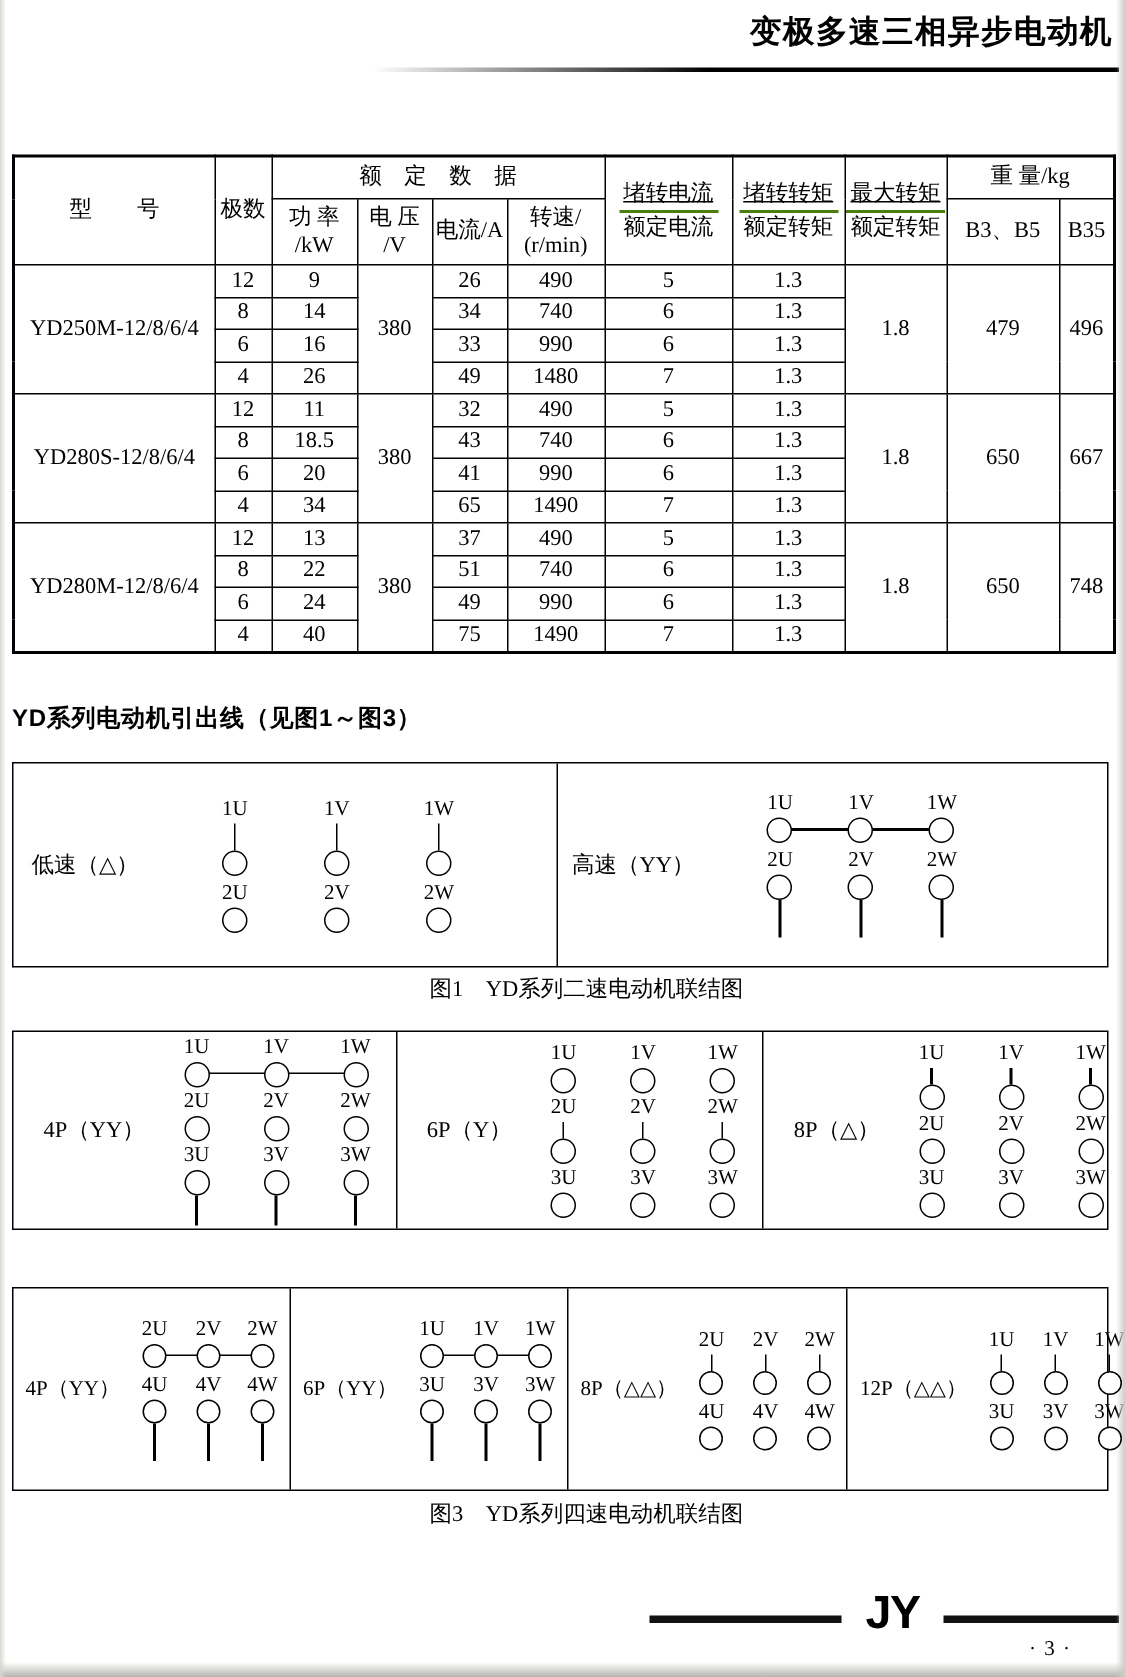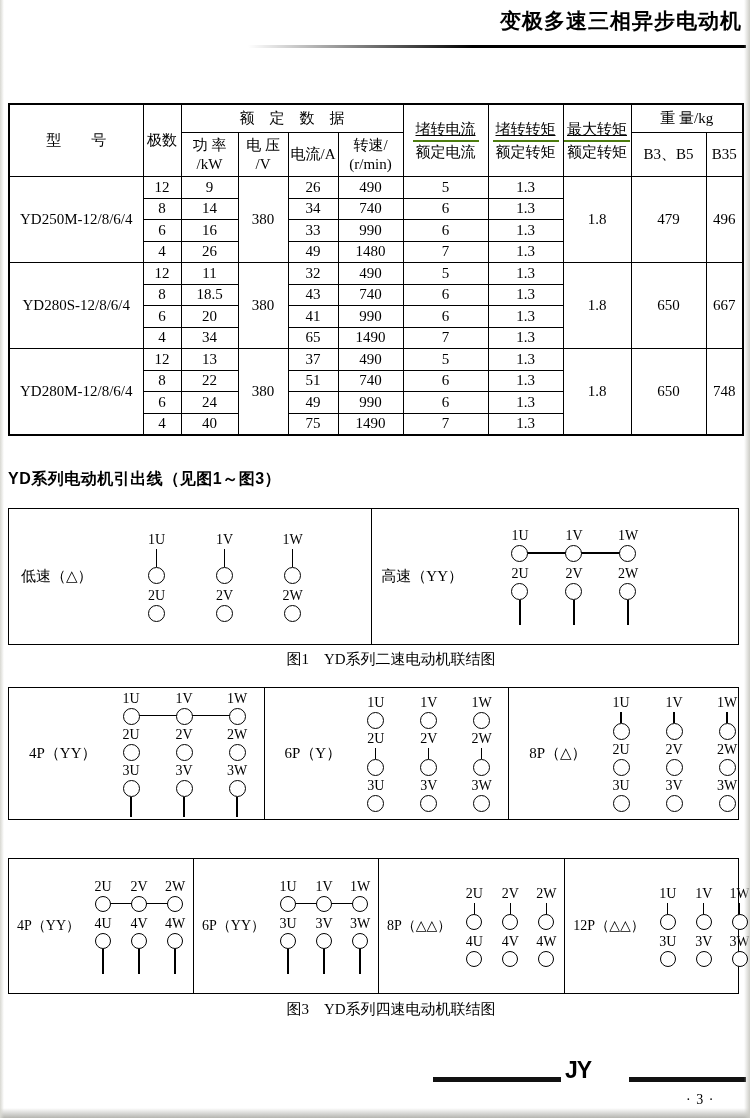--- a/index.html
+++ b/index.html
@@ -68,23 +68,23 @@
 
   .fig-caption { position:absolute; left:16px; width:100%; text-align:center; font-size:15px; }
   #cap1 { top:650px; }
   #cap2 { top:827px; }
   #cap3 { top:1000px; }
 
   
   .footer-rule { position:absolute; top:1077px; height:5px; background:#111; }
   .fr-left  { left:433px; width:128px; }
   .fr-right { left:629px; width:117px; }
-  .jy-logo { position:absolute; top:1057px; left:565px; width:60px; 
+  .jy-logo { position:absolute; top:1057px; left:565px; width:60px; text-align:center;
              font-family:"Liberation Sans","DejaVu Sans",sans-serif; font-weight:900;
-             font-size:23px; letter-spacing:-1px; }
+             font-size:31px; letter-spacing:-1px; }
   .page-number { position:absolute; top:1092px; left:686px; font-size:14px; letter-spacing:1px; }
 
   
   .edge { position:absolute; pointer-events:none; }
   .edge-bottom { left:0; right:0; bottom:0; height:10px;
                  background:linear-gradient(to bottom, rgba(190,190,185,0), #b5b5b0); }
   .edge-right { top:0; bottom:0; right:0; width:6px;
                 background:linear-gradient(to right, rgba(200,200,195,0), #ccccc6); }
   .edge-left { top:0; bottom:0; left:0; width:4px;
                background:linear-gradient(to left, rgba(210,210,205,0), #d8d8d2); }

